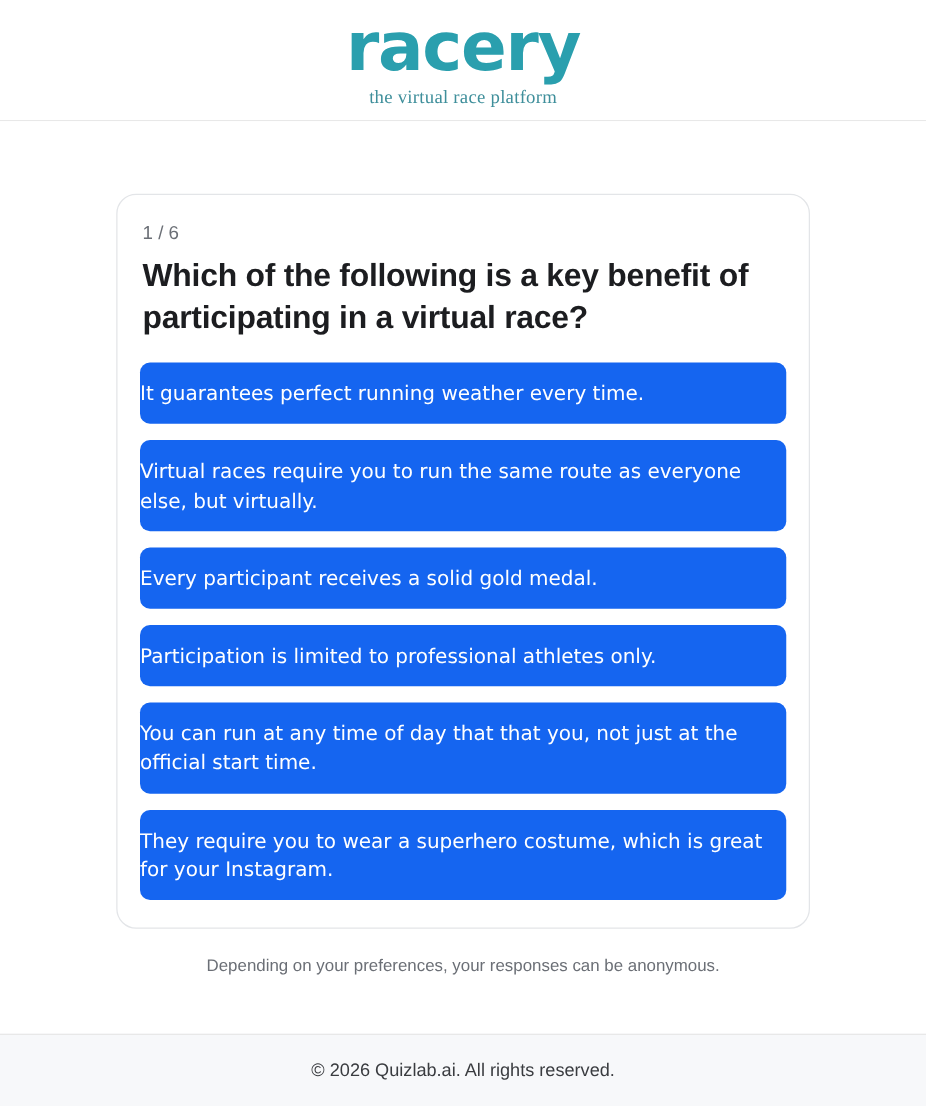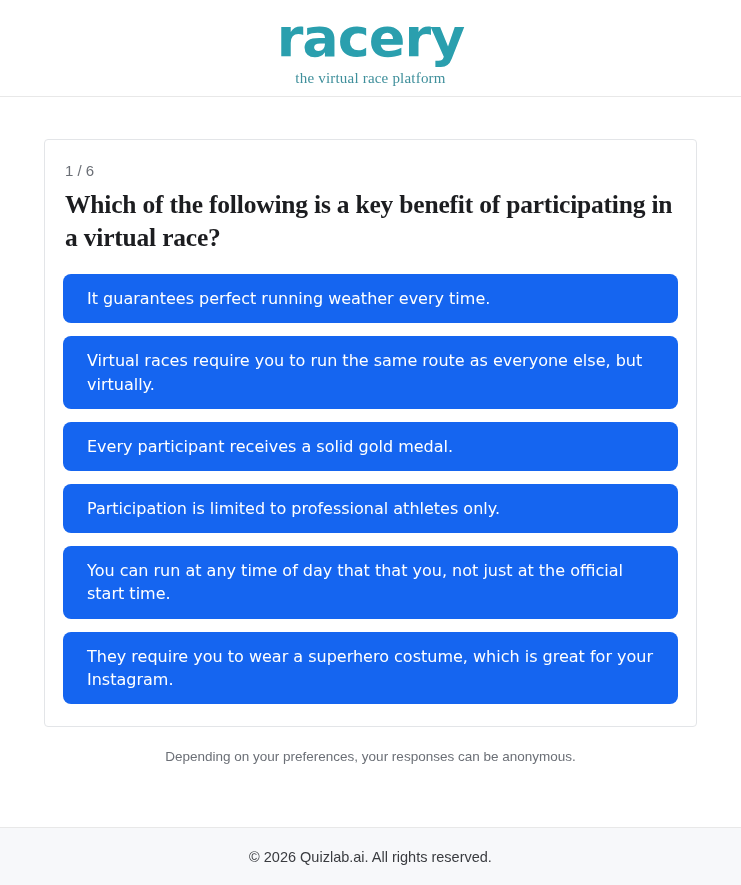--- a/index.html
+++ b/index.html
@@ -56,33 +56,34 @@
   
   .body-area {
     flex: 1 1 auto;
     background: #ffffff;
     padding: 42px 0 0 0;
     display: flex;
     flex-direction: column;
     align-items: center;
   }
   .quiz-card {
-    width: 653px;
+    width: 555px;
     background: #ffffff;
     border: 1px solid #e3e5e8;
-    border-radius: 4px;
+    border-radius: 16px;
     padding: 22px 18px 22px 18px;
+    margin-top: 16px;
   }
   .progress {
     font-size: 15px;
     color: #6b6f76;
     margin: 0 0 10px 2px;
   }
   .question {
-    font-family: Liberation Serif, serif;
+    font-family: Liberation Sans, sans-serif;
     font-size: 25.5px;
     font-weight: bold;
     color: #1c1d20;
     line-height: 1.28;
     margin: 0 0 20px 2px;
     letter-spacing: -0.2px;
   }
   .options {
     display: flex;
     flex-direction: column;
@@ -90,21 +91,21 @@
   }
   .option {
     background: #1565F0;
     color: #ffffff;
     border: none;
     border-radius: 8px;
     text-align: left;
     font-size: 16px;
     font-family: "DejaVu Sans", sans-serif;
     line-height: 1.45;
-    padding: 13px 24px;
+    padding: 13px 0;
     cursor: pointer;
     width: 100%;
     display: block;
   }
   .note {
     margin-top: 22px;
     font-size: 13.5px;
     color: #6b6f76;
     text-align: right;
   }

